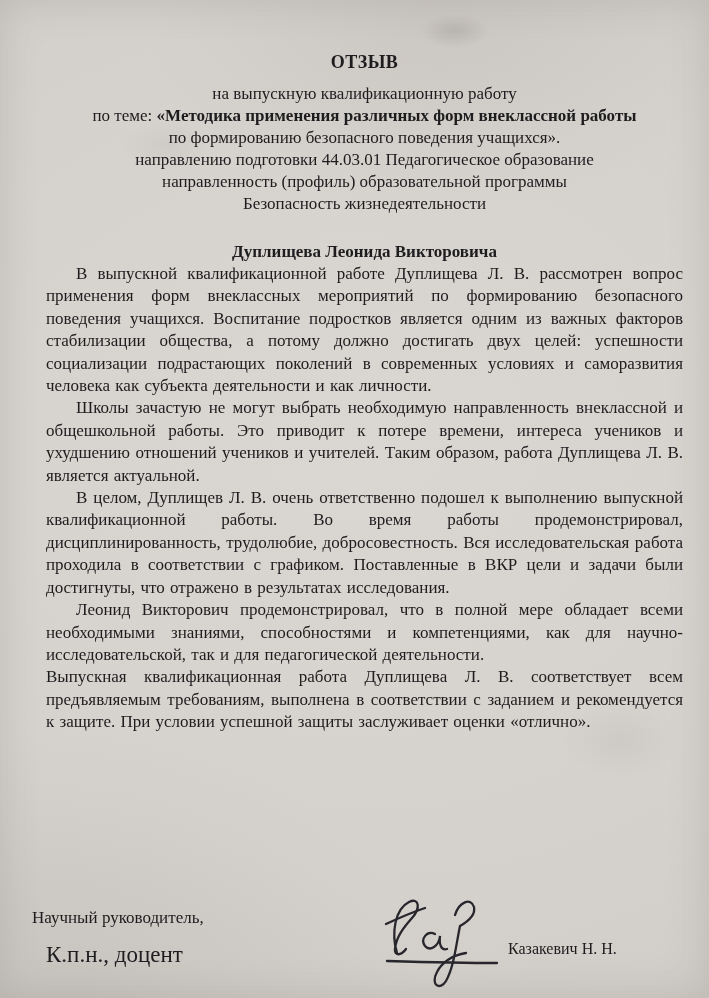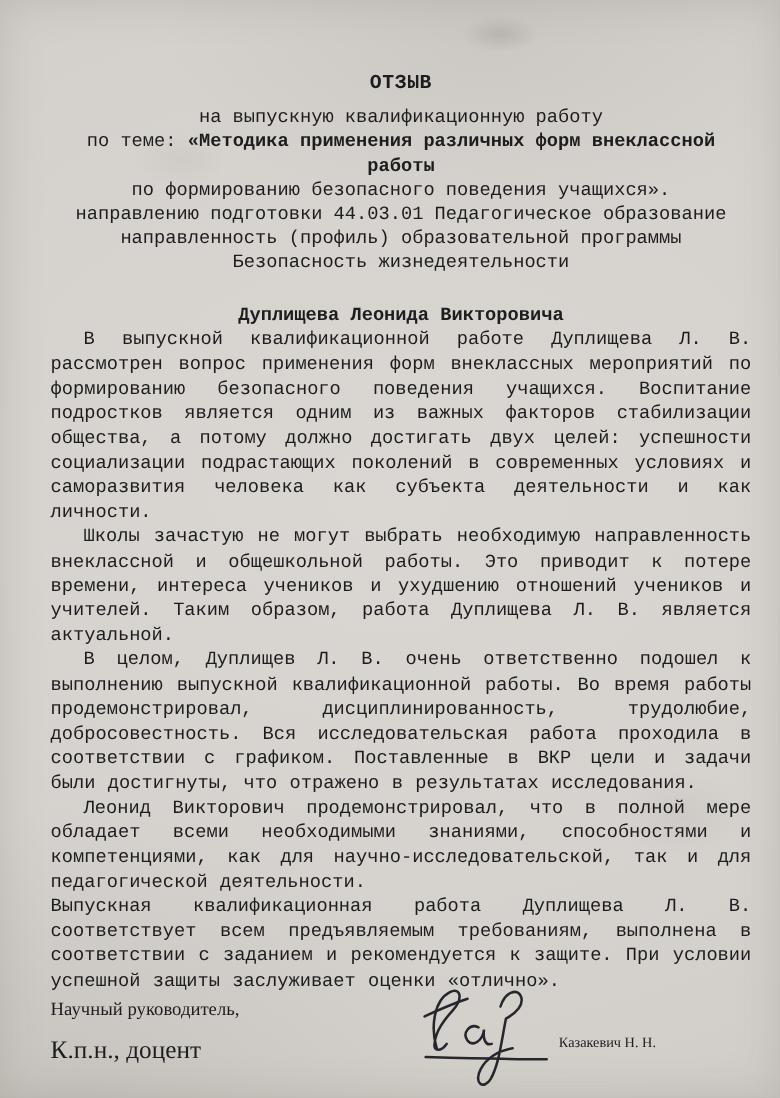--- a/index.html
+++ b/index.html
@@ -22,21 +22,21 @@
   .smudge { position: absolute; border-radius: 50%; pointer-events: none; }
   .smudge.s1 { left: 420px; top: 14px; width: 70px; height: 34px;
     background: radial-gradient(ellipse, rgba(100,96,90,0.18), rgba(0,0,0,0) 70%); }
   .smudge.s2 { left: 120px; top: 120px; width: 90px; height: 50px;
     background: radial-gradient(ellipse, rgba(110,106,100,0.07), rgba(0,0,0,0) 70%); }
   .smudge.s3 { left: 560px; top: 700px; width: 120px; height: 80px;
     background: radial-gradient(ellipse, rgba(110,106,100,0.08), rgba(0,0,0,0) 70%); }
 
   .content {
     position: absolute;
-    left: 46px; right: 26px; top: 64px; font-family: Liberation Mono, monospace;
+    left: 46px; right: 26px; top: 50px;
   }
   .header { text-align: center; }
   .doc-title {
     font-size: 18px; font-weight: bold; letter-spacing: 0.5px;
     line-height: 24px; margin-bottom: 9px;
   }
   .h-line { font-size: 17px; line-height: 22px; }
   .h-line .bold-part { font-weight: bold; }
   .student-name {
     font-size: 17px; font-weight: bold; line-height: 22px;
@@ -47,24 +47,24 @@
     margin: 0;
     font-size: 17px;
     line-height: 22.4px;
     text-align: justify;
     text-indent: 30px;
     word-spacing: 1px;
   }
   .bodytext p.no-indent { text-indent: 0; }
 
   .sig-block { position: absolute; left: 0; top: 0; width: 709px; height: 998px; pointer-events: none; }
-  .sig-role-1 { position: absolute; left: 46px; top: 908px; font-size: 17px; }
+  .sig-role-1 { position: absolute; left: 32px; top: 908px; font-size: 17px; }
   .sig-role-2 { position: absolute; left: 46px; top: 942px; font-size: 23px; }
   .sig-svg { position: absolute; left: 383px; top: 893px; }
-  .sig-name { position: absolute; left: 508px; top: 940px; font-size: 13px; }
+  .sig-name { position: absolute; left: 508px; top: 940px; font-size: 16px; }
 </style>
 </head>
 <body>
 
 <div class="page">
   <div class="smudge s1"></div>
   <div class="smudge s2"></div>
   <div class="smudge s3"></div>
 
   <div class="content">

